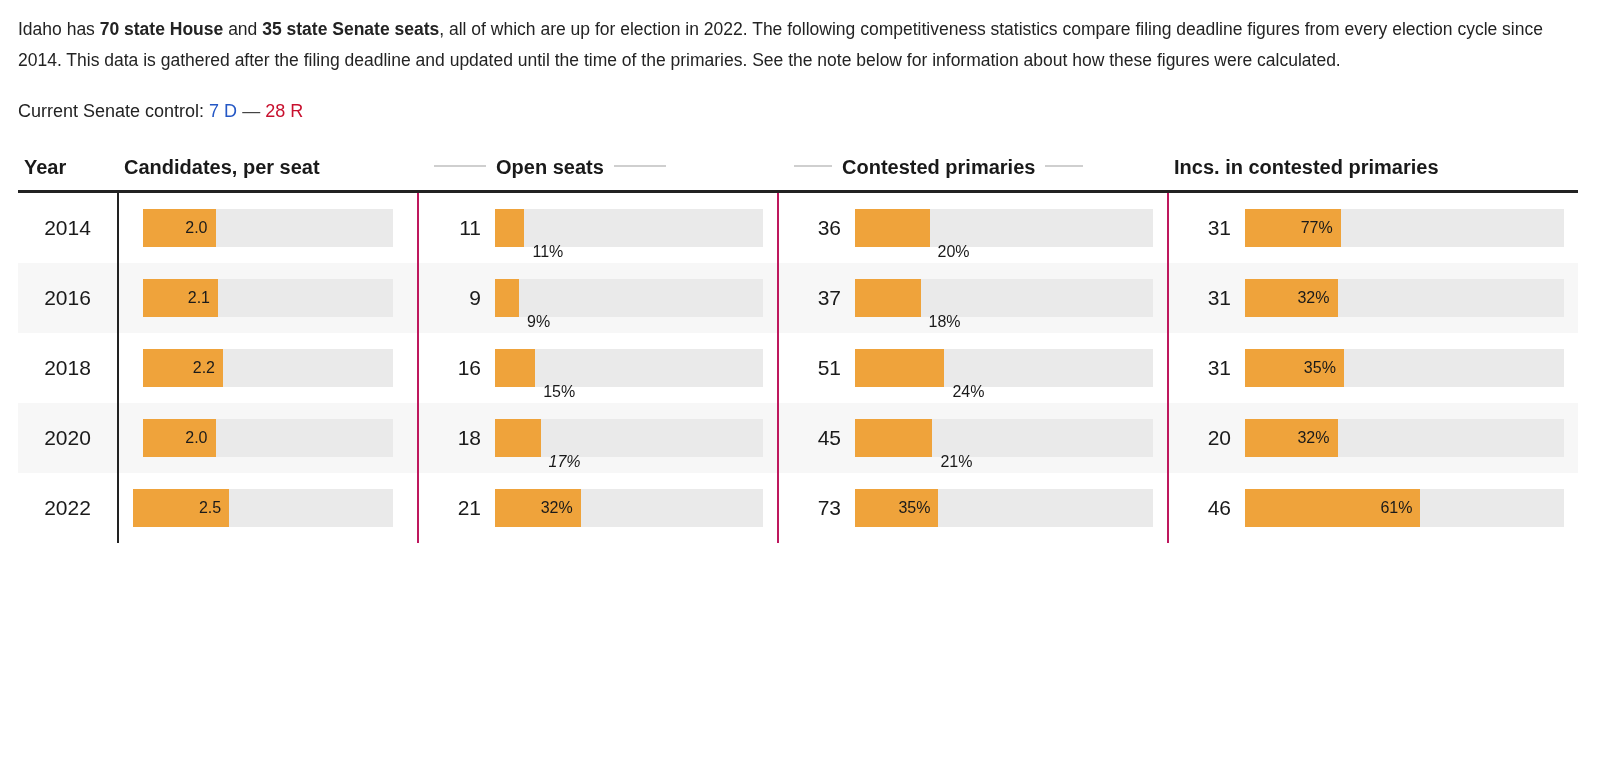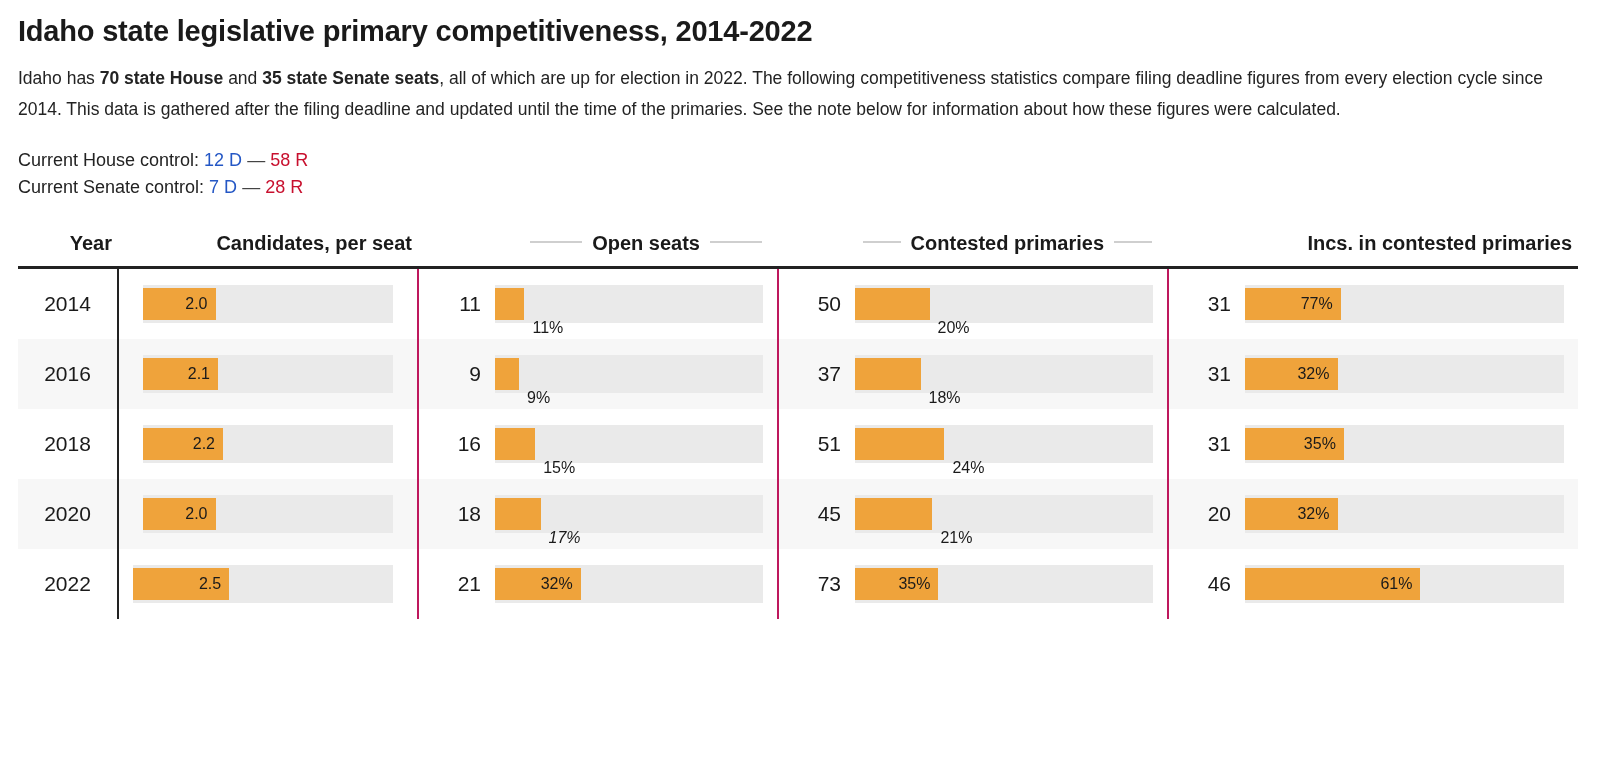--- a/index.html
+++ b/index.html
@@ -42,21 +42,21 @@
 
   table.comp {
     width: 1560px;
     border-collapse: collapse;
     table-layout: fixed;
   }
   table.comp th {
     font-weight: 700;
     font-size: 20px;
     color: #1a1a1a;
-    text-align: right;
+    text-align: left;
     vertical-align: bottom;
     padding: 0 6px 10px 6px;
     line-height: 1.25;
   }
   table.comp thead tr { border-bottom: 3px solid #222; }
   th.year-col { width: 100px; text-align: center; }
   td.year-col {
     font-size: 21px;
     text-align: center;
     color: #1a1a1a;
@@ -95,21 +95,21 @@
   }
   .bar-track {
     position: relative;
     flex: 1 1 auto;
     height: 38px;
     background: #eaeaea;
     display: flex;
     align-items: center;
   }
   .bar-fill {
-    height: 32px;
+    height: 38px;
     background: #efa33b;
     display: flex;
     align-items: center;
     justify-content: flex-end;
     padding-right: 8px;
     font-size: 16px;
     color: #1a1a1a;
     white-space: nowrap;
   }
   .bar-label-out {
@@ -118,30 +118,26 @@
     color: #1a1a1a;
     white-space: nowrap;
     margin-top: 48px;
   }
 </style>
 </head>
 <body>
 
 <div class="page">
 
-  <h1 class="title">Idaho state legislative primary competitiveness, 2014-2022</h1>
 
   <p class="intro">
     <span>Idaho has </span><b>70 state House</b><span> and </span><b>35 state Senate seats</b><span>, all of which are up for election in 2022. The following competitiveness statistics compare filing deadline figures from every election cycle since 2014. This data is gathered after the filing deadline and updated until the time of the primaries. See the note below for information about how these figures were calculated.</span>
   </p>
 
   <div class="controls">
-    <div class="control-line">
-      <span>Current House control: </span><span class="dem">12 D</span><span class="dash"> — </span><span class="rep">58 R</span>
-    </div>
     <div class="control-line">
       <span>Current Senate control: </span><span class="dem">7 D</span><span class="dash"> — </span><span class="rep">28 R</span>
     </div>
   </div>
 
   <table class="comp">
     <colgroup>
       <col style="width:100px">
       <col style="width:300px">
       <col style="width:360px">
@@ -178,21 +174,21 @@
           <div class="cell-inner">
             <span class="count">11</span>
             <div class="bar-track">
               <div class="bar-fill" style="width:11%;padding-right:0;"></div>
               <span class="bar-label-out" style="left:calc(11% + 8px);">11%</span>
             </div>
           </div>
         </td>
         <td class="group-start">
           <div class="cell-inner">
-            <span class="count">50</span>
+            <span class="count">36</span>
             <div class="bar-track">
               <div class="bar-fill" style="width:25%;padding-right:0;"></div>
               <span class="bar-label-out" style="left:calc(25% + 8px);">20%</span>
             </div>
           </div>
         </td>
         <td class="group-start">
           <div class="cell-inner">
             <span class="count">31</span>
             <div class="bar-track">

